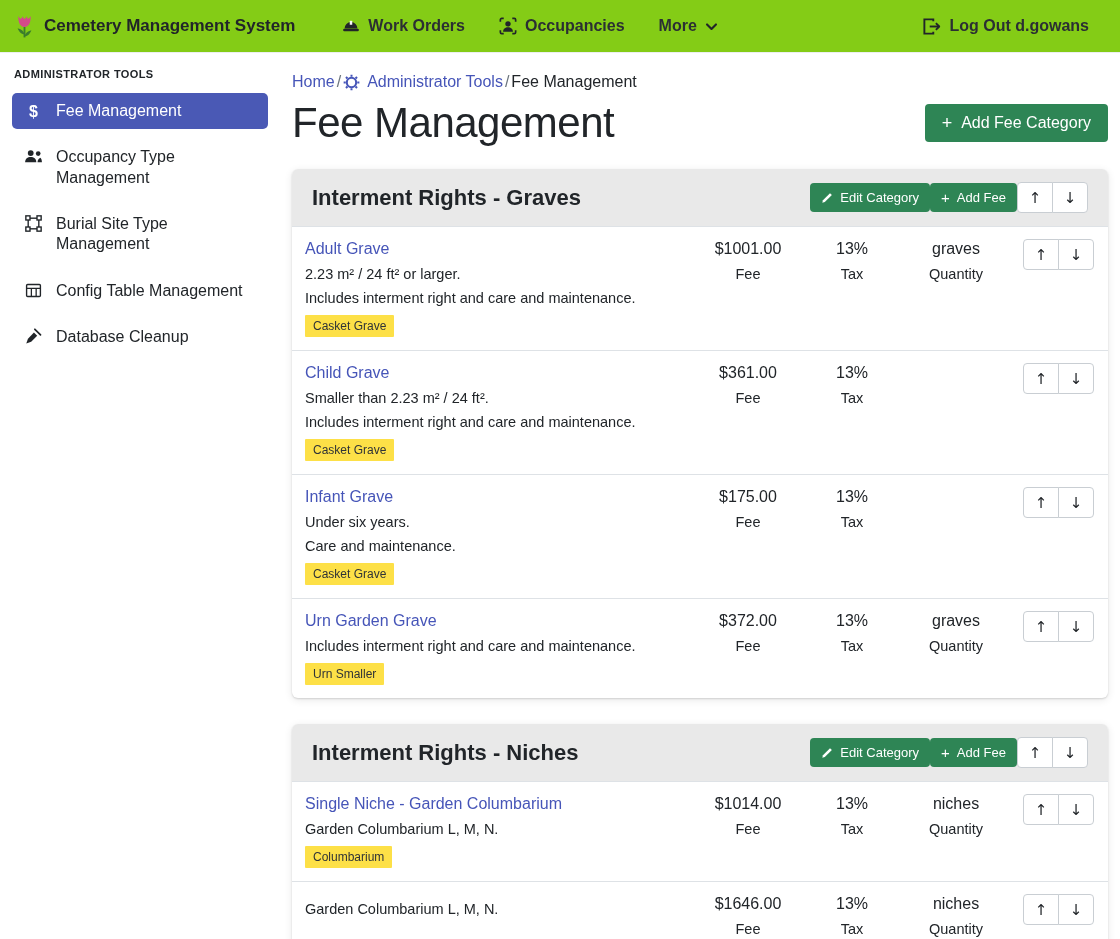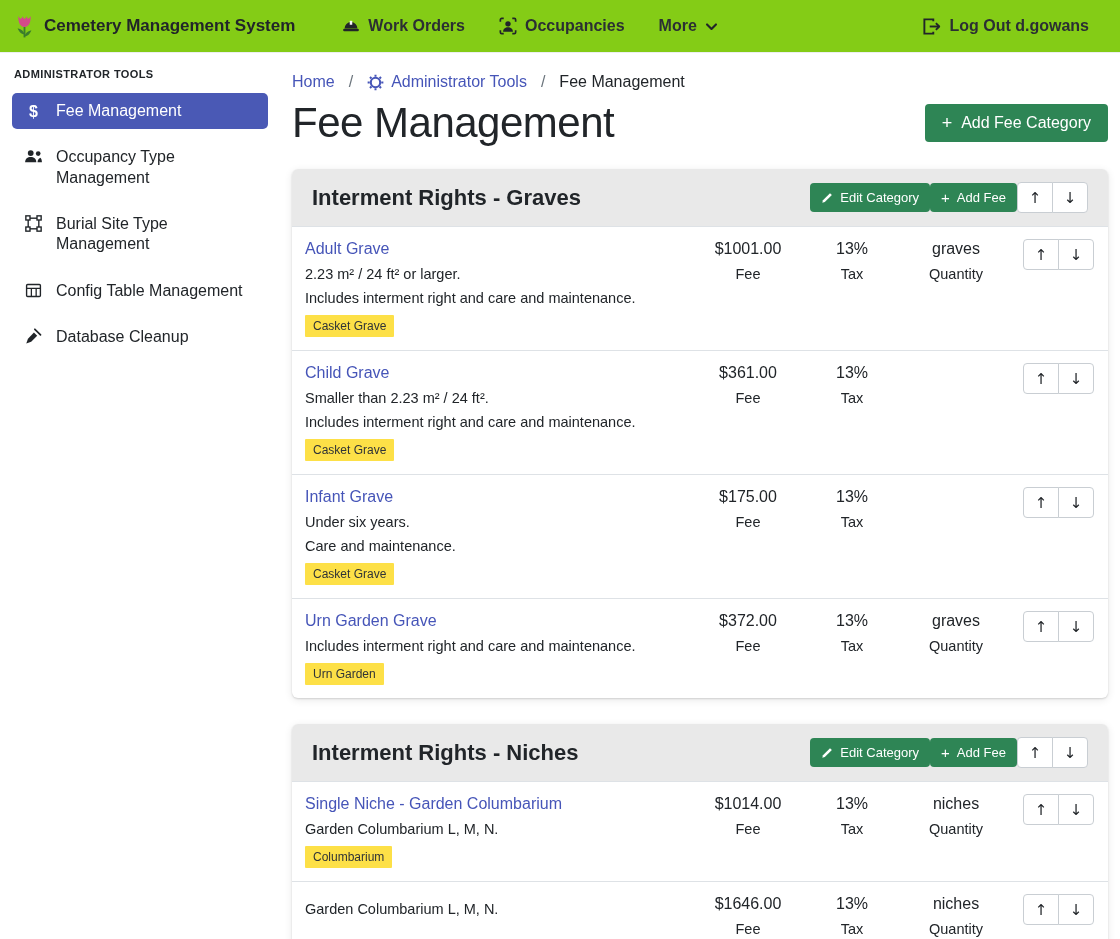--- a/index.html
+++ b/index.html
@@ -31,21 +31,21 @@
     font-size:16px; line-height:1.27; color:#212529; cursor:pointer;
   }
   .sb-item .sb-icon { width:19px; flex:none; margin-top:1px; display:flex; justify-content:center; color:#212529; }
   .sb-item.active { background:#4a59b5; color:#fff; }
   .sb-item.active .sb-icon { color:#fff; }
   .dollar-glyph { font-weight:700; font-size:16px; line-height:1.2; }
 
   .main { flex:1; padding:10px 12px 0 12px; min-width:0; }
 
   
-  .breadcrumb { display:flex; align-items:center; gap:14px; padding:10px 0 0 0; font-size:16px; }
+  .breadcrumb { display:flex; align-items:center; gap:2px; padding:10px 0 0 0; font-size:16px; }
   .crumb-link { color:#4655b8; display:flex; align-items:center; gap:7px; }
   .crumb-sep { color:#6c757d; }
   .crumb-current { color:#212529; }
 
   
   .page-head { display:flex; justify-content:space-between; align-items:center; margin:8px 0 22px; }
   .page-title { font-size:42px; font-weight:500; margin:0; letter-spacing:-.5px; }
 
   .btn-green {
     background:#2e8555; color:#fff; border:none; border-radius:4px;
@@ -341,21 +341,21 @@
           <button class="arrow-btn down">
               <span>↓</span>
             </button>
         </span>
       </div>
 
       <div class="fee-row">
         <div class="fee-main">
           <a class="fee-name">Urn Garden Grave</a>
           <div class="fee-desc">Includes interment right and care and maintenance.</div>
-          <div><span class="badge">Urn Garden</span></div>
+          <div><span class="badge">Urn Smaller</span></div>
         </div>
         <div class="fee-col">
           <div class="fee-val">$372.00</div>
           <div class="fee-lbl">Fee</div>
         </div>
         <div class="fee-col">
           <div class="fee-val">13%</div>
           <div class="fee-lbl">Tax</div>
         </div>
         <div class="fee-col">

